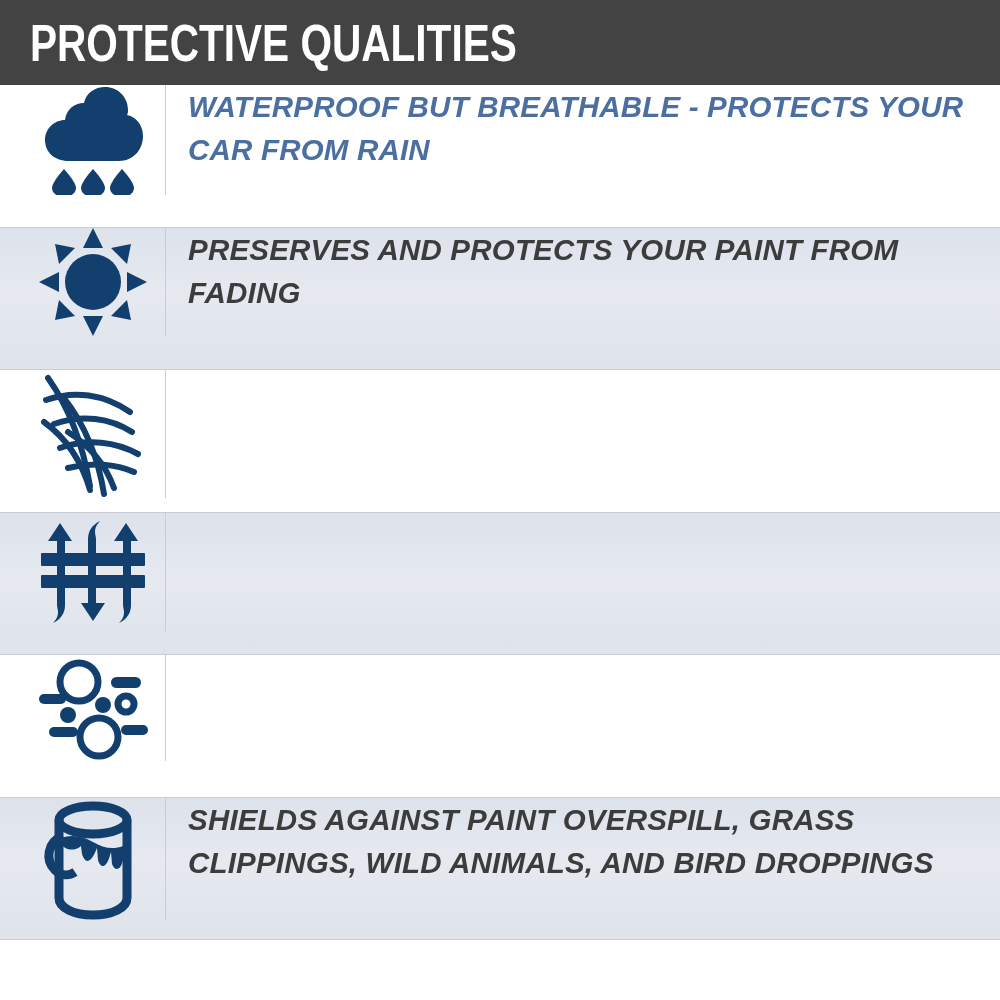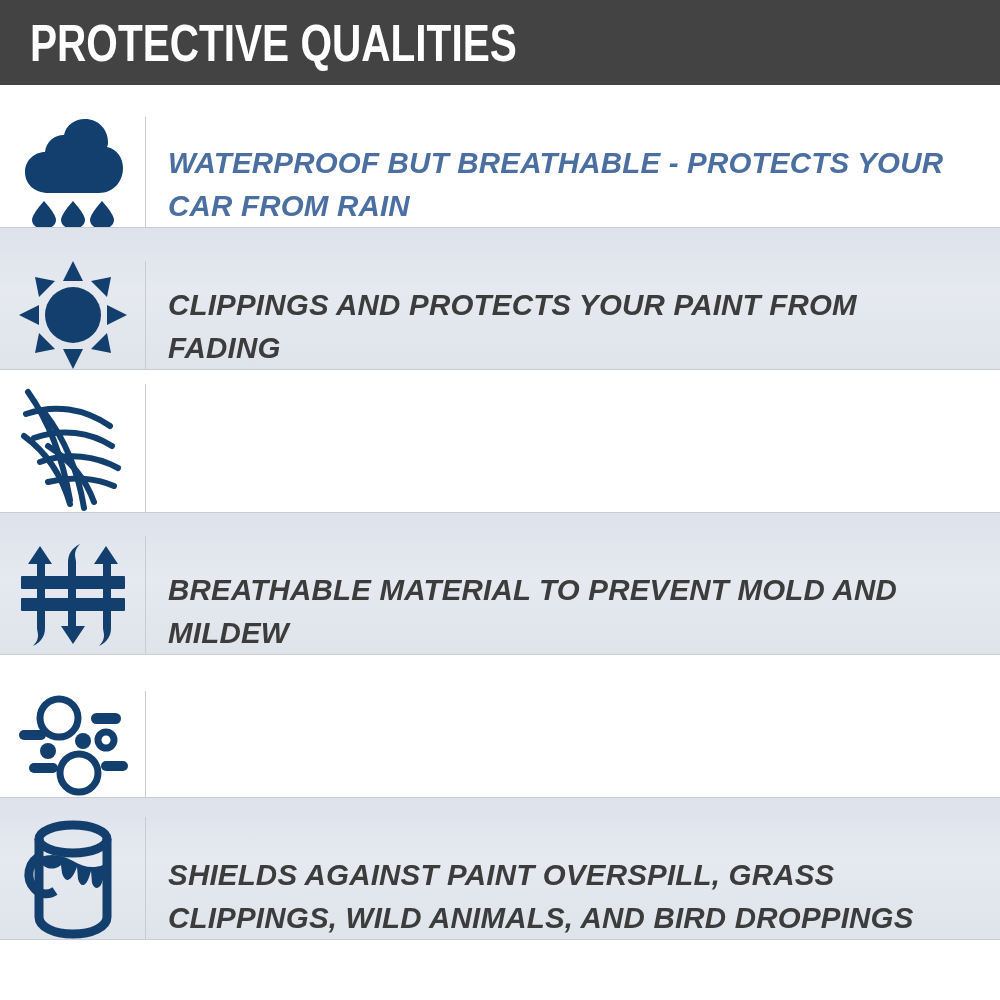--- a/index.html
+++ b/index.html
@@ -46,24 +46,25 @@
 
   
   .rows {
     flex: 1 1 auto;
     display: flex;
     flex-direction: column;
   }
   .row {
     flex: 1 1 0;
     display: flex;
-    align-items: flex-end;
+    align-items: flex-start;
     position: relative;
     border-bottom: 1px solid #c9ccd4;
     box-sizing: border-box;
+    padding-left: 20px;
   }
   .row.light {
     background: #ffffff;
   }
   .row.shade {
     background: linear-gradient(180deg, #dde2eb 0%, #e6e9f0 45%, #dfe3ea 100%);
   }
   .icon-cell {
     flex: 0 0 146px;
     width: 146px;
@@ -138,21 +139,21 @@
               <polygon points="108,54 88,44 88,64"></polygon>
               <polygon points="16,16 36,20 20,36"></polygon>
               <polygon points="92,16 88,36 72,20"></polygon>
               <polygon points="16,92 20,72 36,88"></polygon>
               <polygon points="92,92 72,88 88,72"></polygon>
             </g>
           </svg>
         </span>
       </div>
       <div class="text-cell">
-        <p class="row-text">CLIPPINGS AND PROTECTS YOUR PAINT FROM FADING</p>
+        <p class="row-text">PRESERVES AND PROTECTS YOUR PAINT FROM FADING</p>
       </div>
     </div>
 
     <div class="row light">
       <div class="icon-cell">
         <span>
           <svg width="110" height="128" viewBox="0 0 110 128" aria-hidden="true">
             <g fill="none" stroke="#123f6d" stroke-width="6" stroke-linecap="round">
               <path d="M10 8 C30 36 44 70 52 116"></path>
               <path d="M26 28 C46 54 60 86 66 124"></path>
@@ -182,23 +183,20 @@
 
               <path d="M54 108 L42 90 L49 90 L49 26 C49 18 53 12 61 8
                        C53 16 57 22 57 26 L57 90 L66 90 Z"></path>
 
               <path d="M87 10 L99 28 L92 28 L92 92 C92 100 88 106 80 110
                        C88 102 84 96 84 92 L84 28 L75 28 Z"></path>
             </g>
           </svg>
         </span>
       </div>
-      <div class="text-cell">
-        <p class="row-text">BREATHABLE MATERIAL TO PREVENT MOLD AND MILDEW</p>
-      </div>
     </div>
 
     <div class="row light">
       <div class="icon-cell">
         <span>
           <svg width="112" height="106" viewBox="0 0 112 106" aria-hidden="true">
             <g fill="none" stroke="#123f6d" stroke-width="7">
               <circle cx="42" cy="27" r="19"></circle>
               <circle cx="62" cy="82" r="19"></circle>
               <circle cx="89" cy="49" r="8"></circle>

